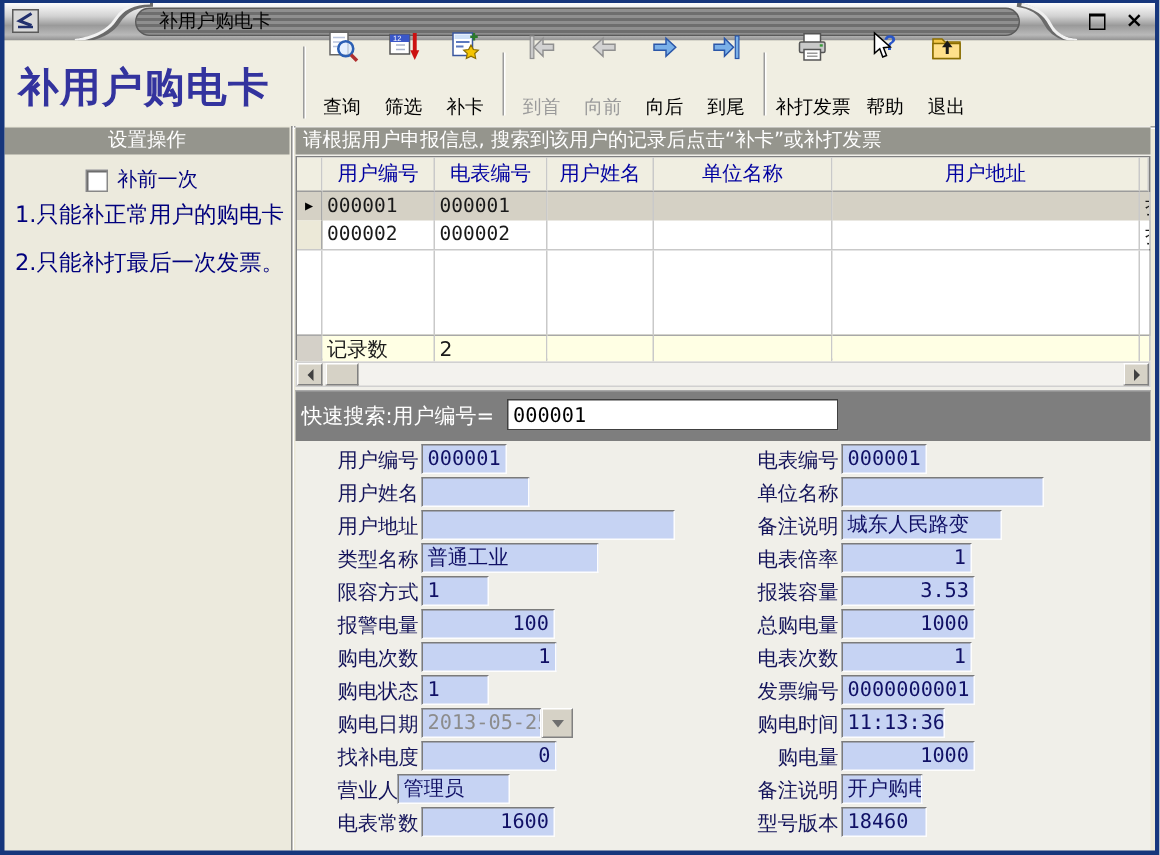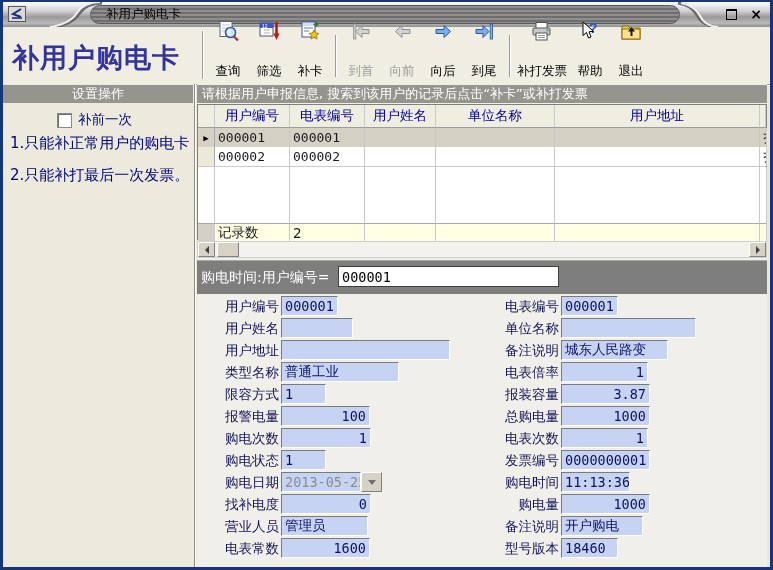--- a/index.html
+++ b/index.html
@@ -332,21 +332,21 @@
     <div class="sbtn" id="sbtn-left">
         <span class="tri-l"></span>
       </div>
     <div id="sthumb"></div>
     <div class="sbtn" id="sbtn-right">
         <span class="tri-r"></span>
       </div>
   </div>
 
   <div id="searchbar">
-    <span id="search-label">购电时间:用户编号=</span>
+    <span id="search-label">快速搜索:用户编号=</span>
     <input id="search-input" value="000001" style="">
   </div>
 
   <div id="form">
 
     <div class="frow" style="top:3px">
       <span class="flabel l">用户编号</span>
       <span class="ffield" style="left:84px;width:57px">000001</span>
       <span class="flabel r">电表编号</span>
       <span class="ffield" style="left:364px;width:57px">000001</span>
@@ -370,21 +370,21 @@
       <span class="flabel l">类型名称</span>
       <span class="ffield" style="left:84px;width:118px">普通工业</span>
       <span class="flabel r">电表倍率</span>
       <span class="ffield num" style="left:364px;width:87px">1</span>
     </div>
 
     <div class="frow" style="top:91px">
       <span class="flabel l">限容方式</span>
       <span class="ffield" style="left:84px;width:45px">1</span>
       <span class="flabel r">报装容量</span>
-      <span class="ffield num" style="left:364px;width:89px">3.87</span>
+      <span class="ffield num" style="left:364px;width:89px">3.53</span>
     </div>
 
     <div class="frow" style="top:113px">
       <span class="flabel l">报警电量</span>
       <span class="ffield num" style="left:84px;width:89px">100</span>
       <span class="flabel r">总购电量</span>
       <span class="ffield num" style="left:364px;width:89px">1000</span>
     </div>
 
     <div class="frow" style="top:135px">
@@ -413,23 +413,23 @@
 
     <div class="frow" style="top:201px">
       <span class="flabel l">找补电度</span>
       <span class="ffield num" style="left:84px;width:90px">0</span>
       <span class="flabel r">购电量</span>
       <span class="ffield num" style="left:364px;width:89px">1000</span>
     </div>
 
     <div class="frow" style="top:223px">
       <span class="flabel l">营业人员</span>
-      <span class="ffield" style="left:84px;width:87px">管理员</span>
+      <span class="ffield" style="left:68px;width:75px">管理员</span>
       <span class="flabel r">备注说明</span>
-      <span class="ffield" style="left:364px;width:82px">开户购电</span>
+      <span class="ffield" style="left:364px;width:54px">开户购电</span>
     </div>
 
     <div class="frow" style="top:245px">
       <span class="flabel l">电表常数</span>
       <span class="ffield num" style="left:84px;width:89px">1600</span>
       <span class="flabel r">型号版本</span>
       <span class="ffield" style="left:364px;width:57px">18460</span>
     </div>
 
   </div>

